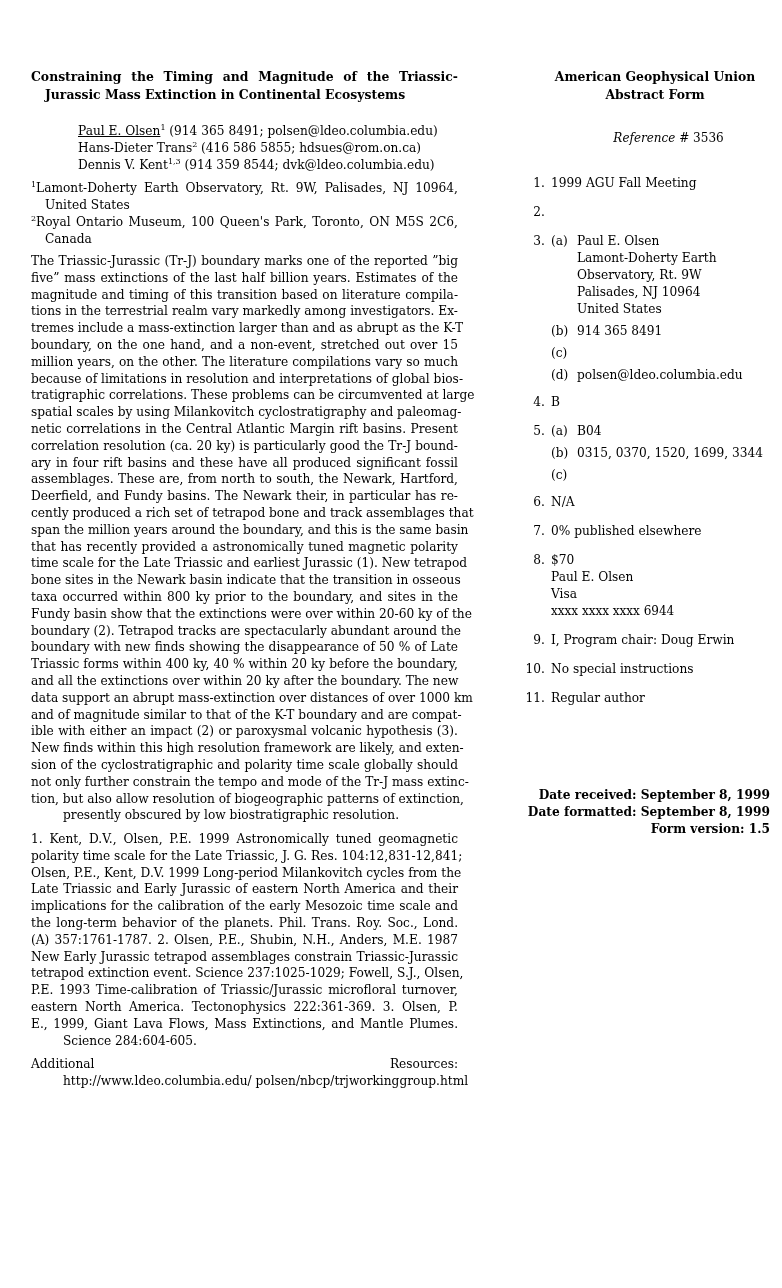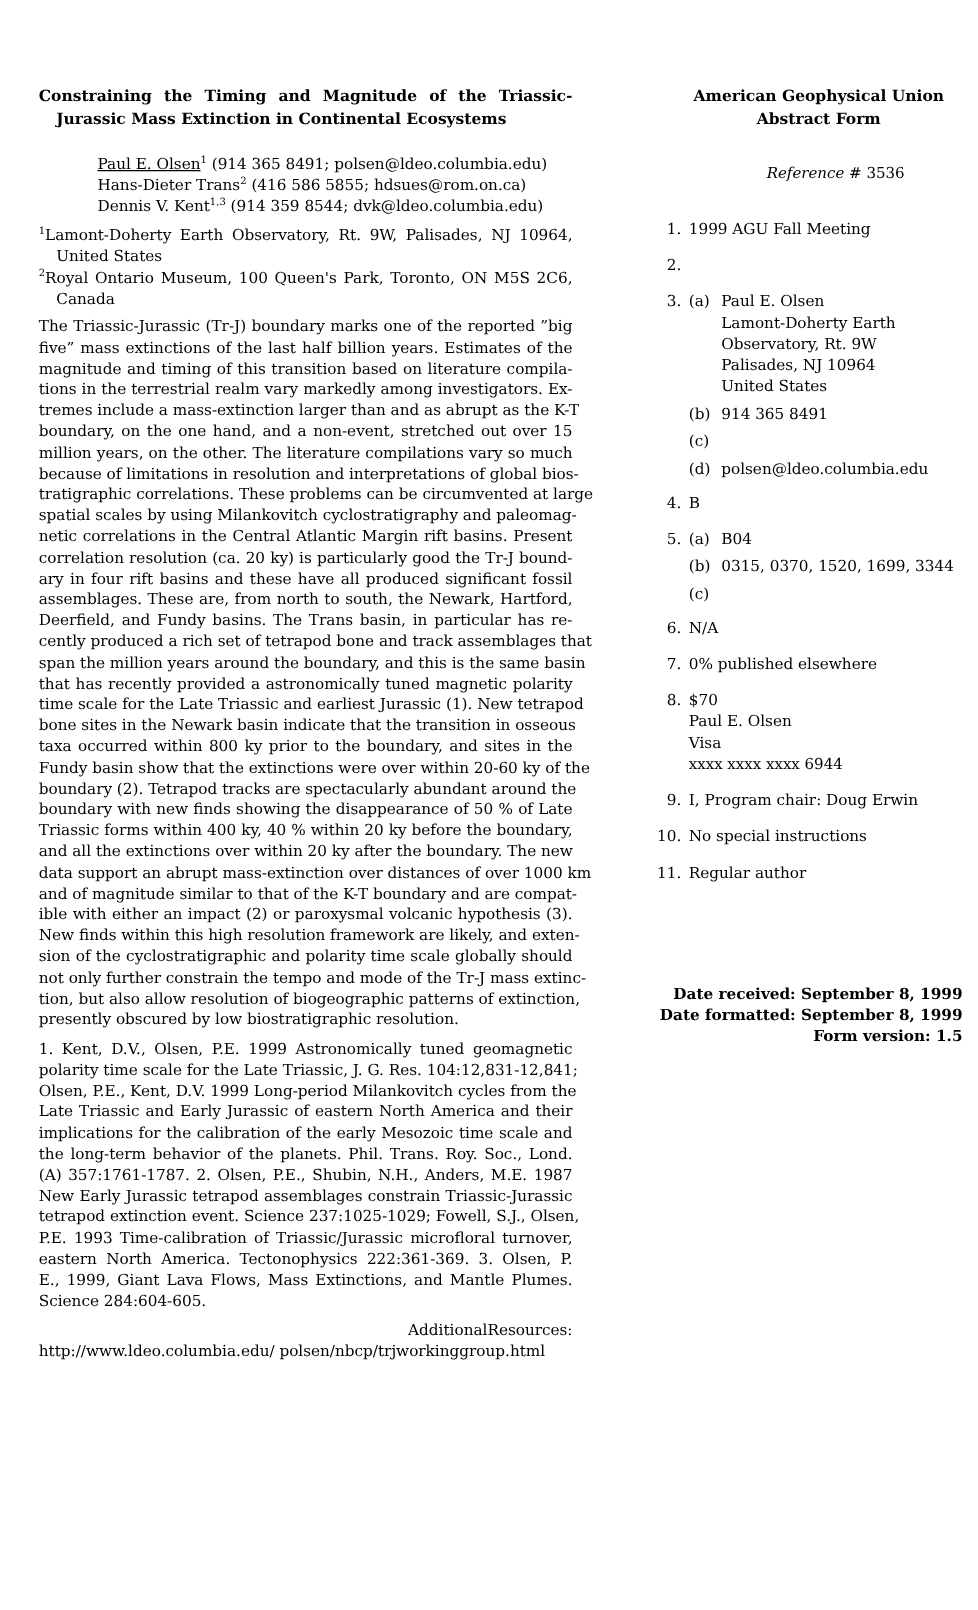--- a/index.html
+++ b/index.html
@@ -20,21 +20,21 @@
   .authors .a { display: block; white-space: nowrap; }
   .authors .a u { text-decoration: underline; }
   sup { font-size: 8px; line-height: 0; vertical-align: 5px; }
   .affils { margin-top: 6px; font-size: 12.2px; line-height: 17px; }
   .affil { margin-bottom: 0px; }
   .affil .l { display: block; white-space: nowrap; }
   .affil .l.j { text-align: justify; text-align-last: justify; }
   .affil .l.cont { padding-left: 14px; }
   .para { font-size: 12.2px; line-height: 16.8px; }
   .para .l { display: block; white-space: nowrap; text-align: justify; text-align-last: justify; }
-  .para .l.last { text-align-last: left; }
+  .para .l.last { text-align-last: left; margin-left: 32px; }
   #abstract { margin-top: 5px; }
   #references { margin-top: 7px; }
   #resources { margin-top: 7px; }
   .rtitle { text-align: center; font-weight: bold; font-size: 12.4px; line-height: 18px; }
   .ref { margin-top: 27px; padding-left: 27px; font-size: 12px; text-align: center; }
   .ref i { font-style: italic; }
   .form { margin-top: 30px; font-size: 12.2px; line-height: 17px; }
   .item { position: relative; padding-left: 26px; margin-bottom: 12px; }
   .item .num { position: absolute; left: 0; width: 20px; text-align: right; }
   .sub { position: relative; padding-left: 26px; margin-bottom: 5px; }
@@ -77,21 +77,21 @@
       <span class="l">tremes include a mass-extinction larger than and as abrupt as the K-T</span>
       <span class="l">boundary, on the one hand, and a non-event, stretched out over 15</span>
       <span class="l">million years, on the other.  The literature compilations vary so much</span>
       <span class="l">because of limitations in resolution and interpretations of global bios-</span>
       <span class="l">tratigraphic correlations.  These problems can be circumvented at large</span>
       <span class="l">spatial scales by using Milankovitch cyclostratigraphy and paleomag-</span>
       <span class="l">netic correlations in the Central Atlantic Margin rift basins.  Present</span>
       <span class="l">correlation resolution (ca.  20 ky) is particularly good the Tr-J bound-</span>
       <span class="l">ary in four rift basins and these have all produced significant fossil</span>
       <span class="l">assemblages.  These are, from north to south, the Newark, Hartford,</span>
-      <span class="l">Deerfield, and Fundy basins.  The Trans basin, in particular has re-</span>
+      <span class="l">Deerfield, and Fundy basins.  The Newark their, in particular has re-</span>
       <span class="l">cently produced a rich set of tetrapod bone and track assemblages that</span>
       <span class="l">span the million years around the boundary, and this is the same basin</span>
       <span class="l">that has recently provided a astronomically tuned magnetic polarity</span>
       <span class="l">time scale for the Late Triassic and earliest Jurassic (1).  New tetrapod</span>
       <span class="l">bone sites in the Newark basin indicate that the transition in osseous</span>
       <span class="l">taxa occurred within 800 ky prior to the boundary, and sites in the</span>
       <span class="l">Fundy basin show that the extinctions were over within 20-60 ky of the</span>
       <span class="l">boundary (2).  Tetrapod tracks are spectacularly abundant around the</span>
       <span class="l">boundary with new finds showing the disappearance of 50 % of Late</span>
       <span class="l">Triassic forms within 400 ky, 40 % within 20 ky before the boundary,</span>
@@ -115,21 +115,21 @@
       <span class="l">(A) 357:1761-1787.  2.  Olsen, P.E., Shubin, N.H., Anders, M.E. 1987</span>
       <span class="l">New Early Jurassic tetrapod assemblages constrain Triassic-Jurassic</span>
       <span class="l">tetrapod extinction event.  Science 237:1025-1029; Fowell, S.J., Olsen,</span>
       <span class="l">P.E. 1993 Time-calibration of Triassic/Jurassic microfloral turnover,</span>
       <span class="l">eastern North America.  Tectonophysics 222:361-369.  3.  Olsen, P.</span>
       <span class="l">E., 1999, Giant Lava Flows, Mass Extinctions, and Mantle Plumes.</span>
       <span class="l last">Science 284:604-605.</span>
     </div>
 
   <div id="resources" class="para">
-    <span class="l" style="display:flex;justify-content:flex-end;">
+    <span class="l" style="display:flex;justify-content:space-between;">
       <span>Additional</span>
       <span>Resources:</span>
     </span>
     <span class="l last">http://www.ldeo.columbia.edu/ polsen/nbcp/trjworkinggroup.html</span>
   </div>
 </div>
 
 <div class="right">
   <div class="rtitle">
     <div>American Geophysical Union</div>

